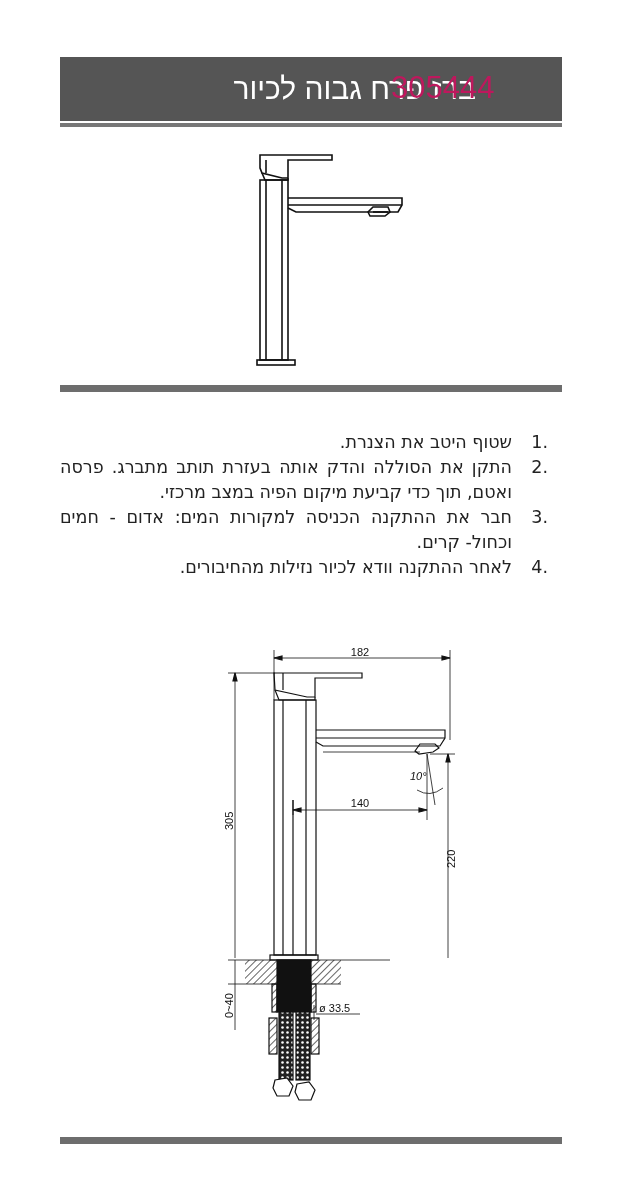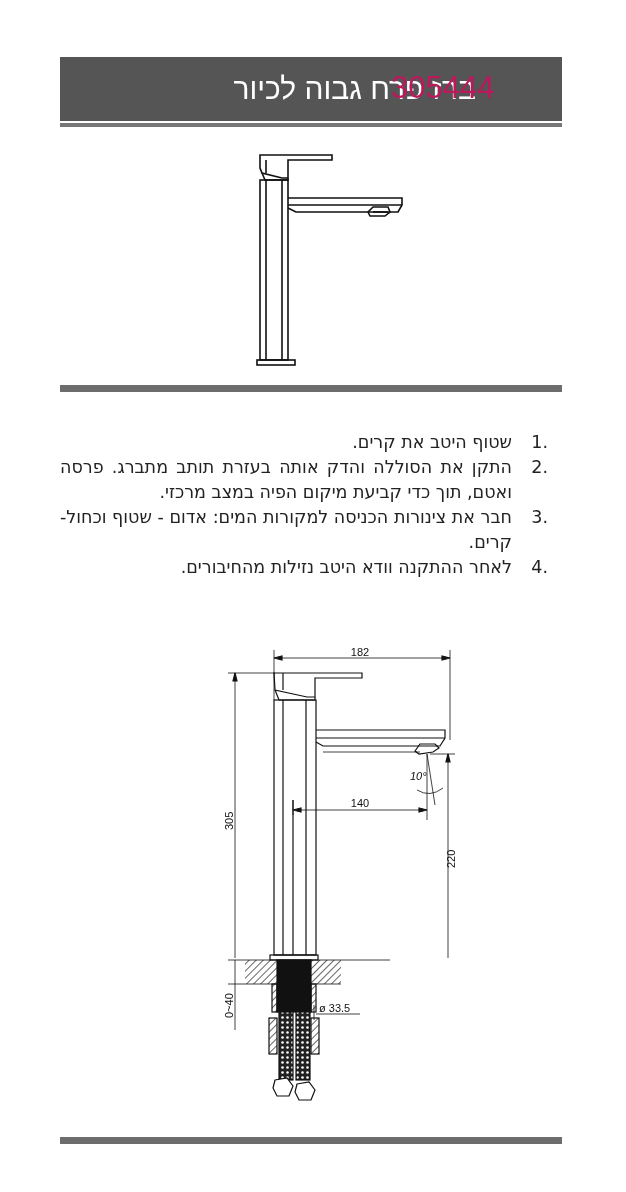--- a/index.html
+++ b/index.html
@@ -46,33 +46,33 @@
     <path d="M138 62 L143 57 L158 57 L160 62 L155 66 L140 66 Z"></path>
     <line x1="143" y1="62" x2="158" y2="62"></line>
   </g>
 </svg>
 
 <div class="divider top"></div>
 
 <div class="instructions">
   <div class="step">
     <span class="step-num">1.</span>
-    <span class="step-text">שטוף היטב את קרים.</span>
+    <span class="step-text">שטוף היטב את הצנרת.</span>
   </div>
   <div class="step">
     <span class="step-num">2.</span>
     <span class="step-text">התקן את הסוללה והדק אותה בעזרת תותב מתברג. פרסה ואטם, תוך כדי קביעת מיקום הפיה במצב מרכזי.</span>
   </div>
   <div class="step">
     <span class="step-num">3.</span>
-    <span class="step-text">חבר את צינורות הכניסה למקורות המים: אדום - שטוף וכחול- קרים.</span>
+    <span class="step-text">חבר את ההתקנה הכניסה למקורות המים: אדום - חמים וכחול- קרים.</span>
   </div>
   <div class="step">
     <span class="step-num">4.</span>
-    <span class="step-text">לאחר ההתקנה וודא היטב נזילות מהחיבורים.</span>
+    <span class="step-text">לאחר ההתקנה וודא לכיור נזילות מהחיבורים.</span>
   </div>
 </div>
 
 <svg style="position:absolute;left:215px;top:640px" width="260" height="470" viewBox="0 0 260 470">
   <defs>
     <pattern id="hatch" patternUnits="userSpaceOnUse" width="5" height="5" patternTransform="rotate(45)">
       <line x1="0" y1="0" x2="0" y2="5" stroke="#111" stroke-width="1.3"></line>
     </pattern>
     <pattern id="braid" patternUnits="userSpaceOnUse" width="5" height="5">
       <rect width="5" height="5" fill="#222"></rect>

